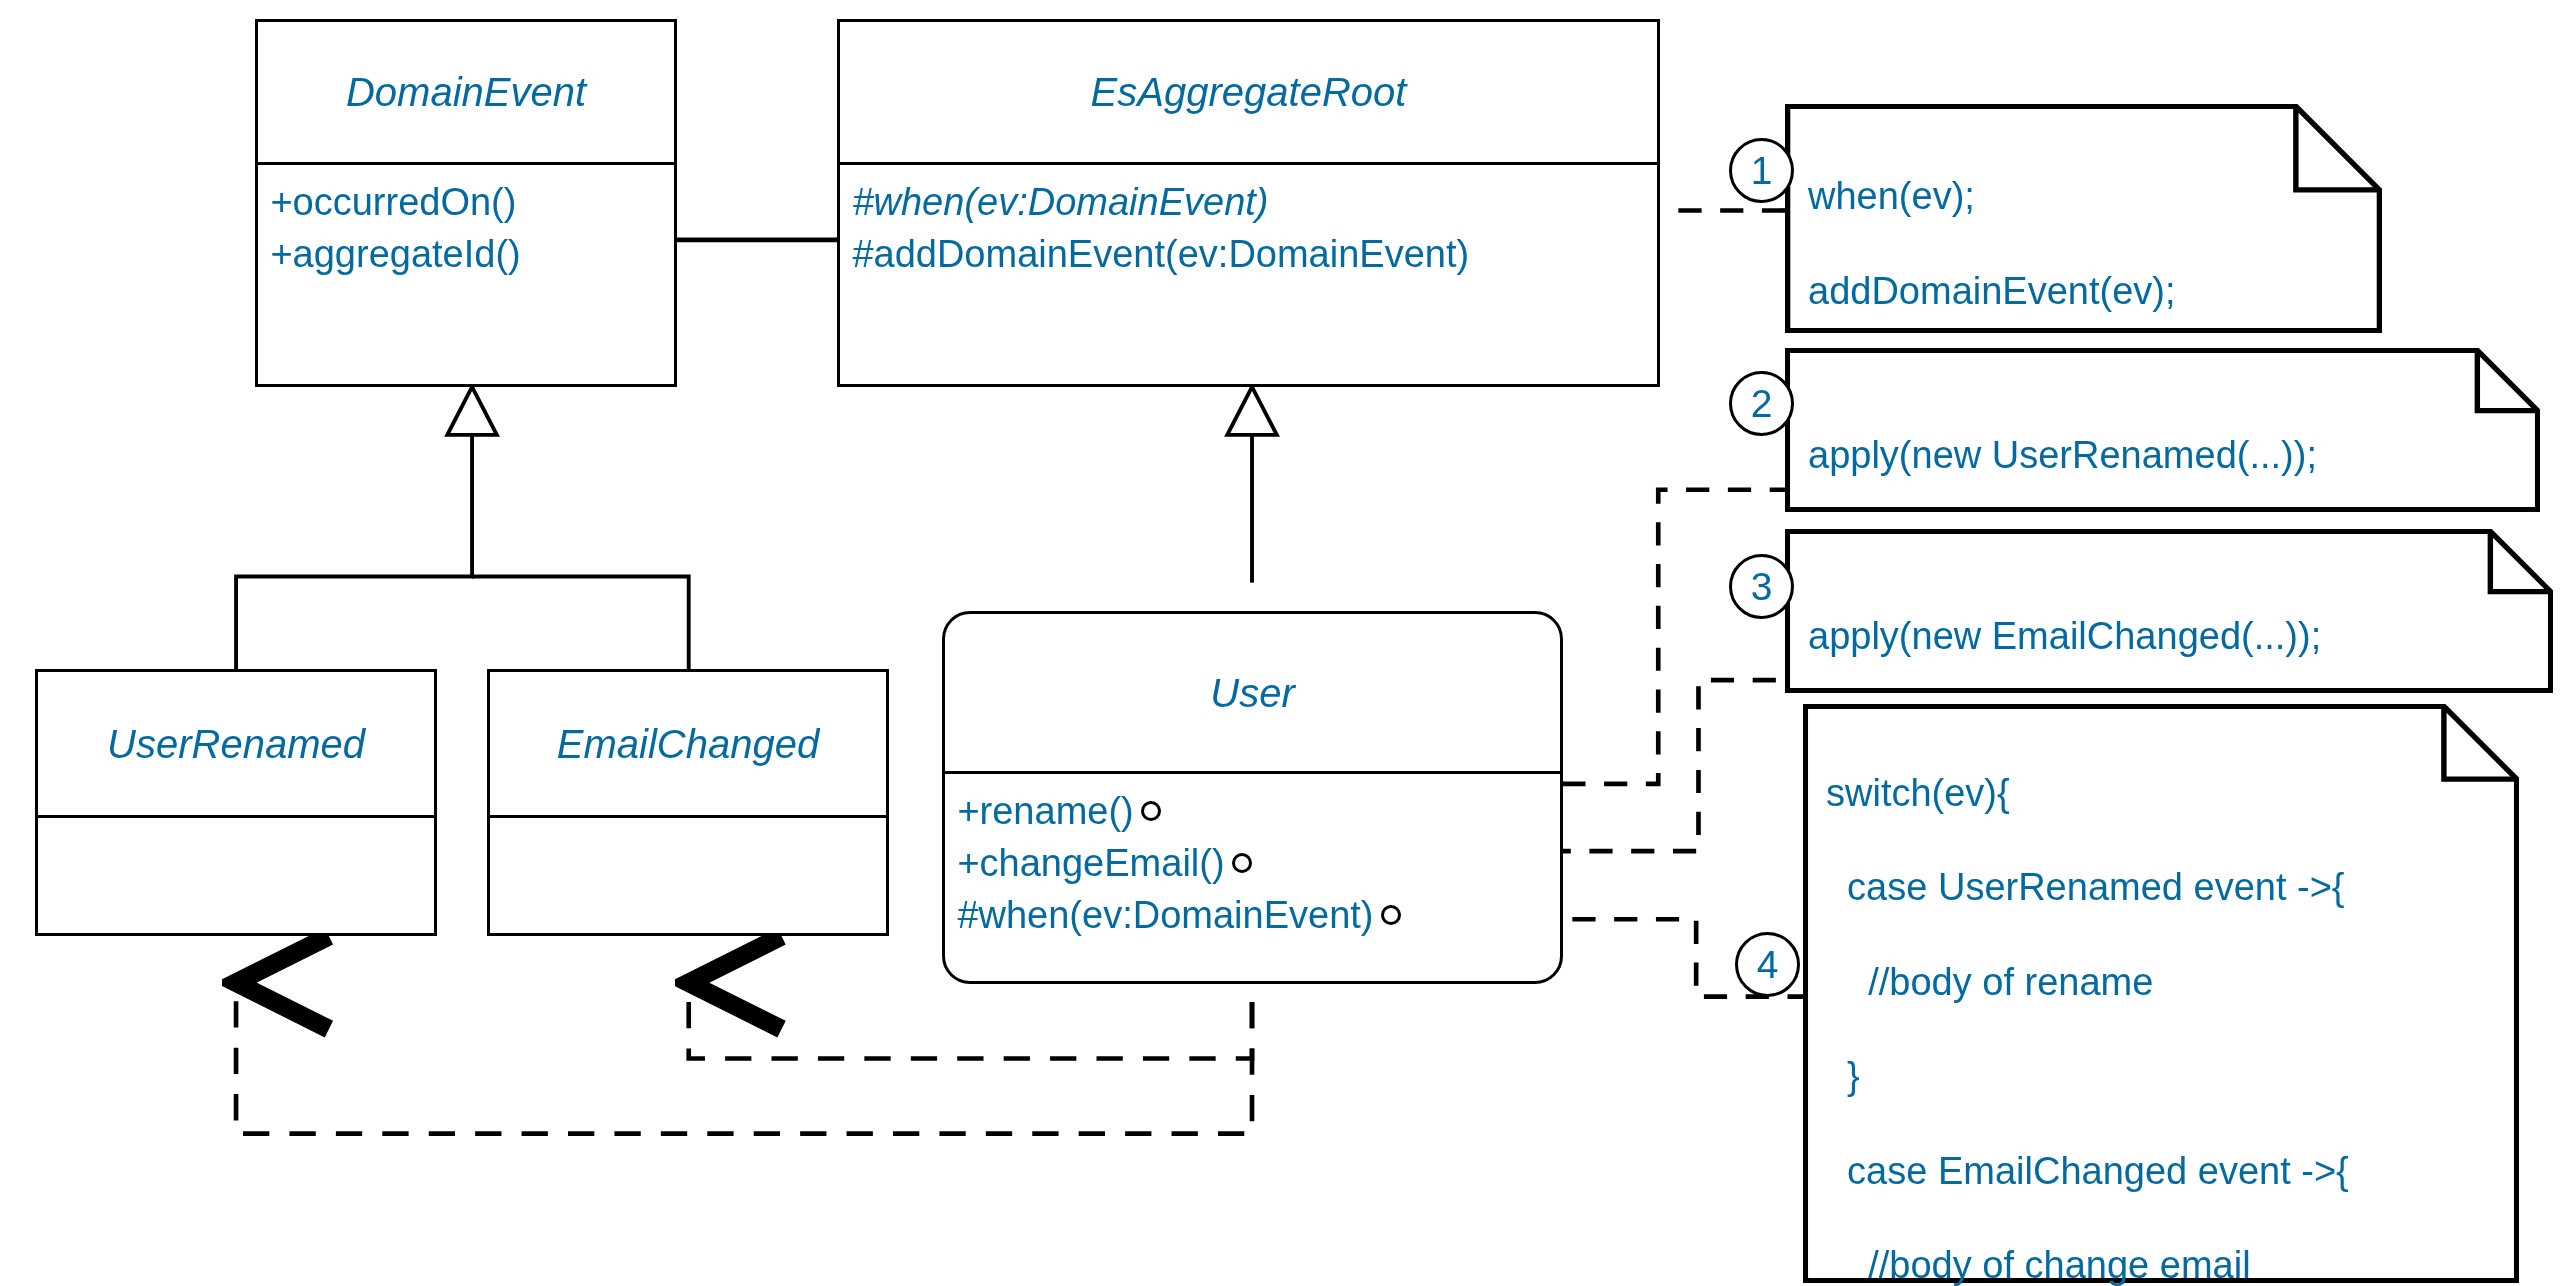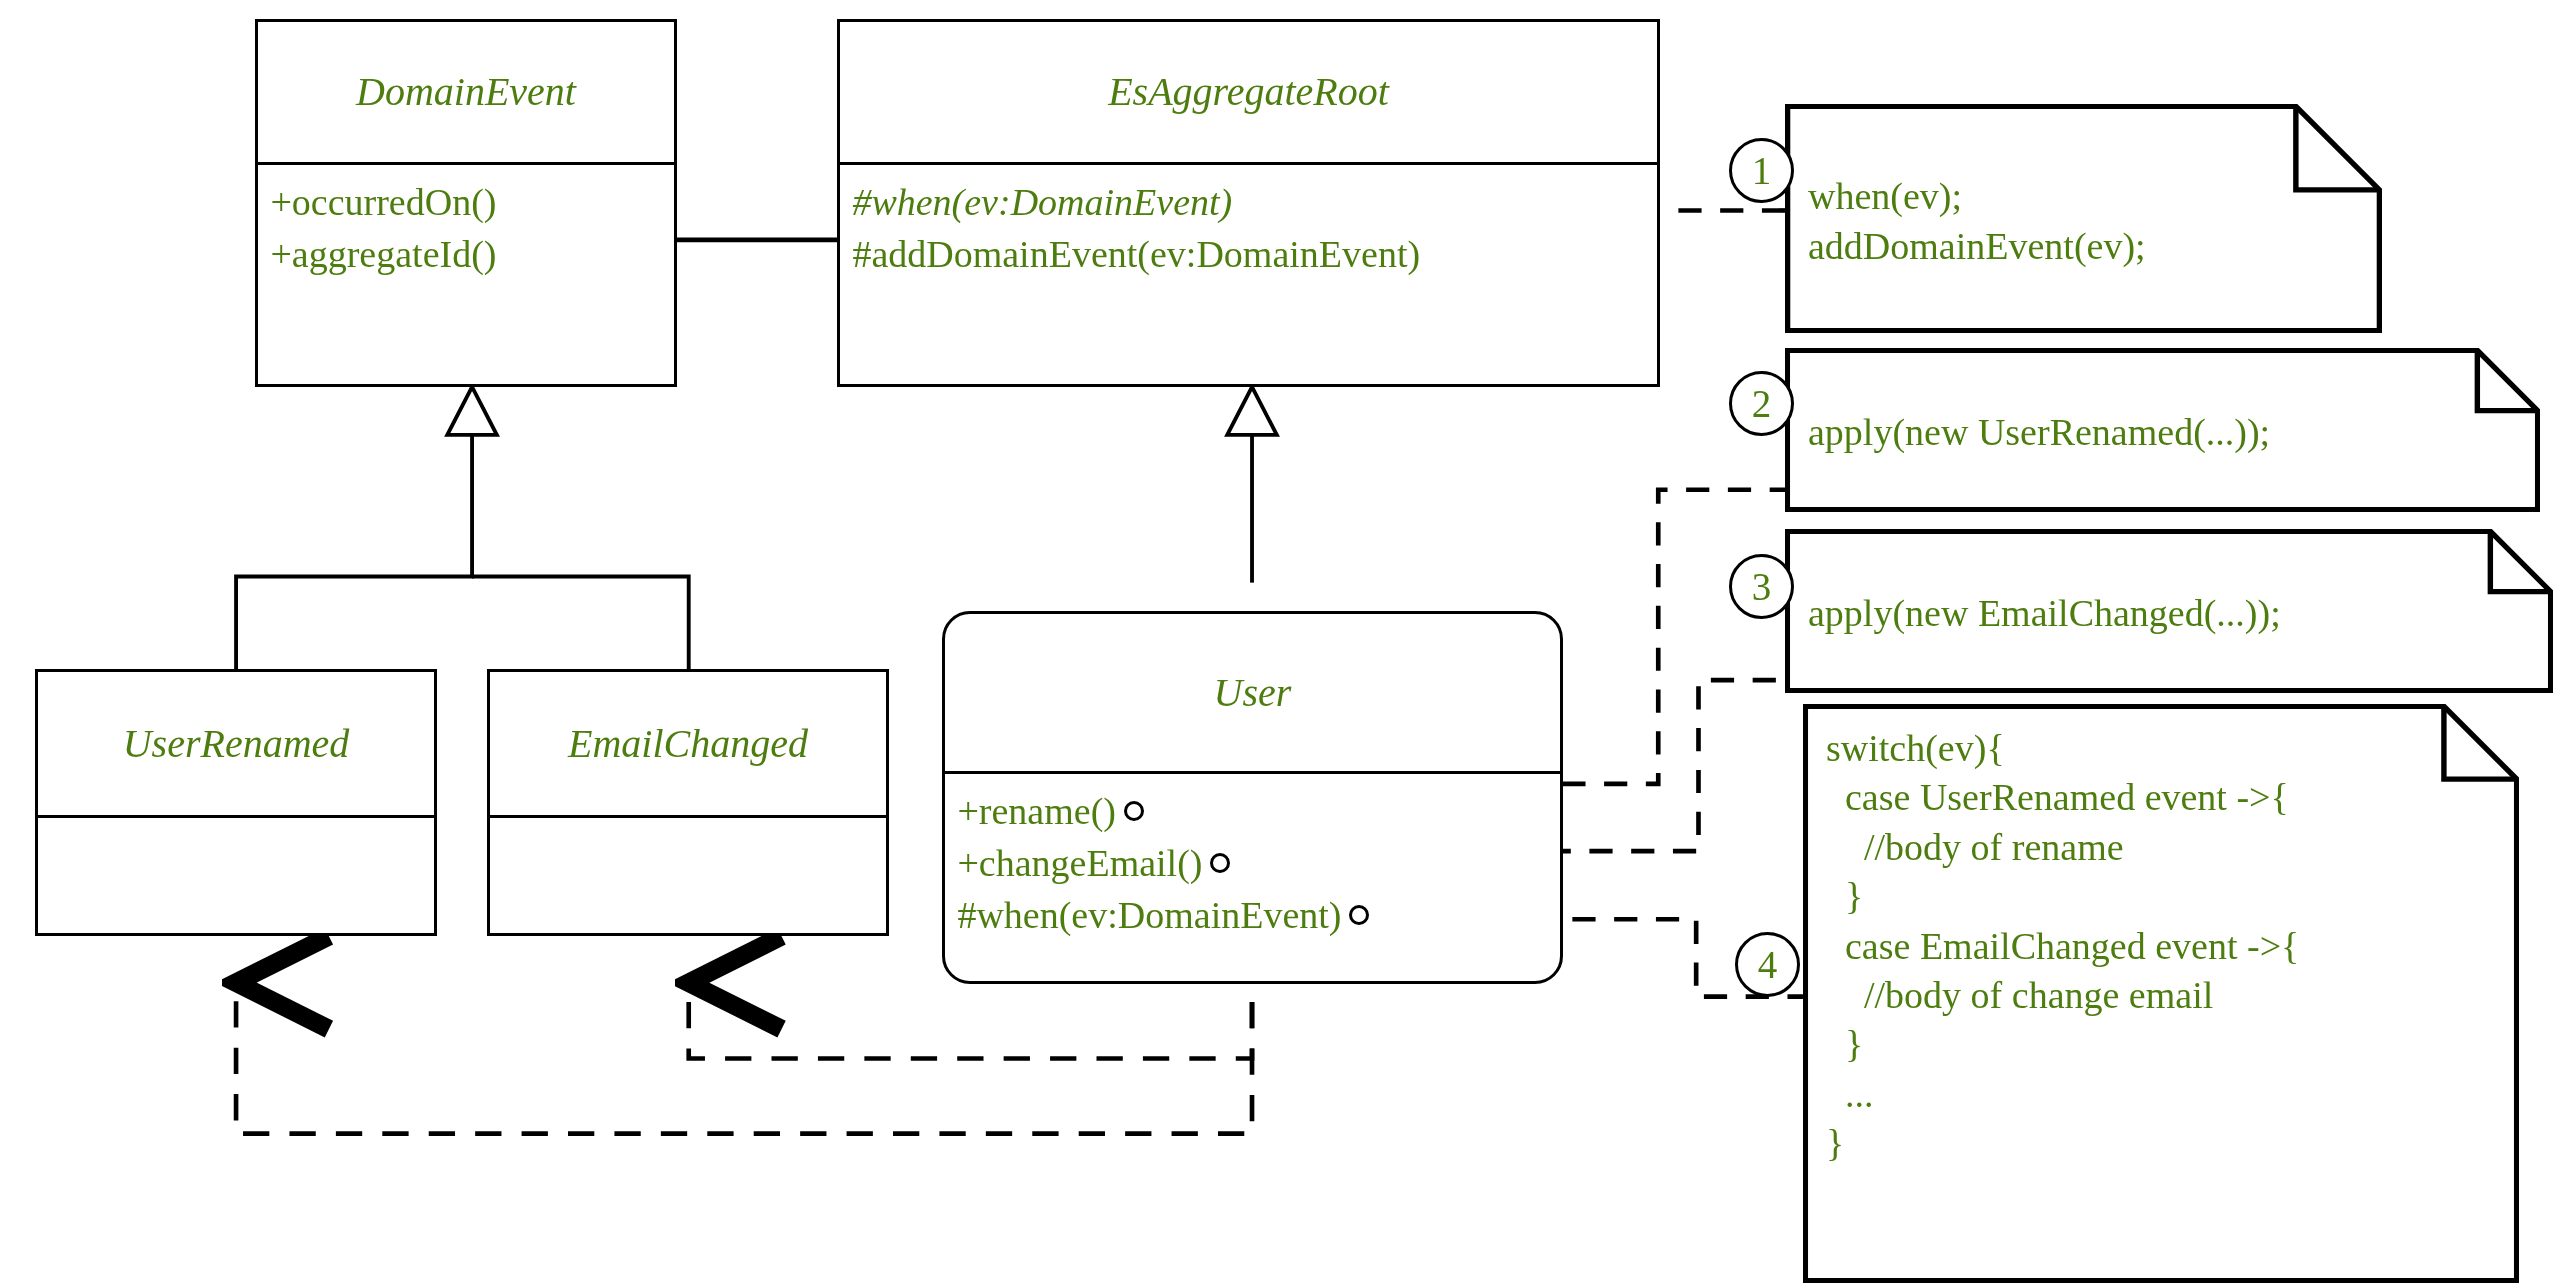--- a/index.html
+++ b/index.html
@@ -2,22 +2,22 @@
 <html style="font-size:12.4px"><head>
 <meta charset="utf-8">
 <title>UML Class Diagram</title>
 <style>
   html,body{margin:0;padding:0;background:#ffffff;}
   #stage{
     position:relative;
     width:2576px;height:1286px;
     background:#ffffff;
     overflow:hidden;
-    font-family:Liberation Serif, serif;
-    color:#4d7c0f;
+    font-family:Liberation Sans, sans-serif;
+    color:#0369a1;
   }
   #stage svg.layer{position:absolute;left:0;top:0;width:2576px;height:1286px;pointer-events:none;}
 
   
   .umlclass{position:absolute;box-sizing:border-box;background:#ffffff;border:3.1px solid #000;}
   .umlclass .title{
     display:flex;align-items:center;justify-content:center;
     font-style:italic;font-size:40px;line-height:1.1;text-align:center;
     box-sizing:border-box;width:100%;
   }
@@ -37,21 +37,21 @@
   .note{position:absolute;box-sizing:border-box;}
   .note .body{
     position:absolute;left:0;top:0;width:100%;height:100%;
     box-sizing:border-box;
     font-size:38px;line-height:1.30;
     white-space:pre;
     padding:20px 15.5px 14px 23px;
     display:flex;flex-direction:column;justify-content:center;
   }
   .note.align-left .body{justify-content:flex-start;}
-  .note .line{white-space:pre;}
+  .note .line{white-space:pre;margin-top:45px;}
 
   
   .circnum{
     position:absolute;box-sizing:border-box;
     width:65px;height:65px;border:3.9px solid #000;border-radius:50%;
     display:flex;align-items:center;justify-content:center;
     font-size:39px;line-height:1;background:#ffffff;
   }
 </style>
 </head>

